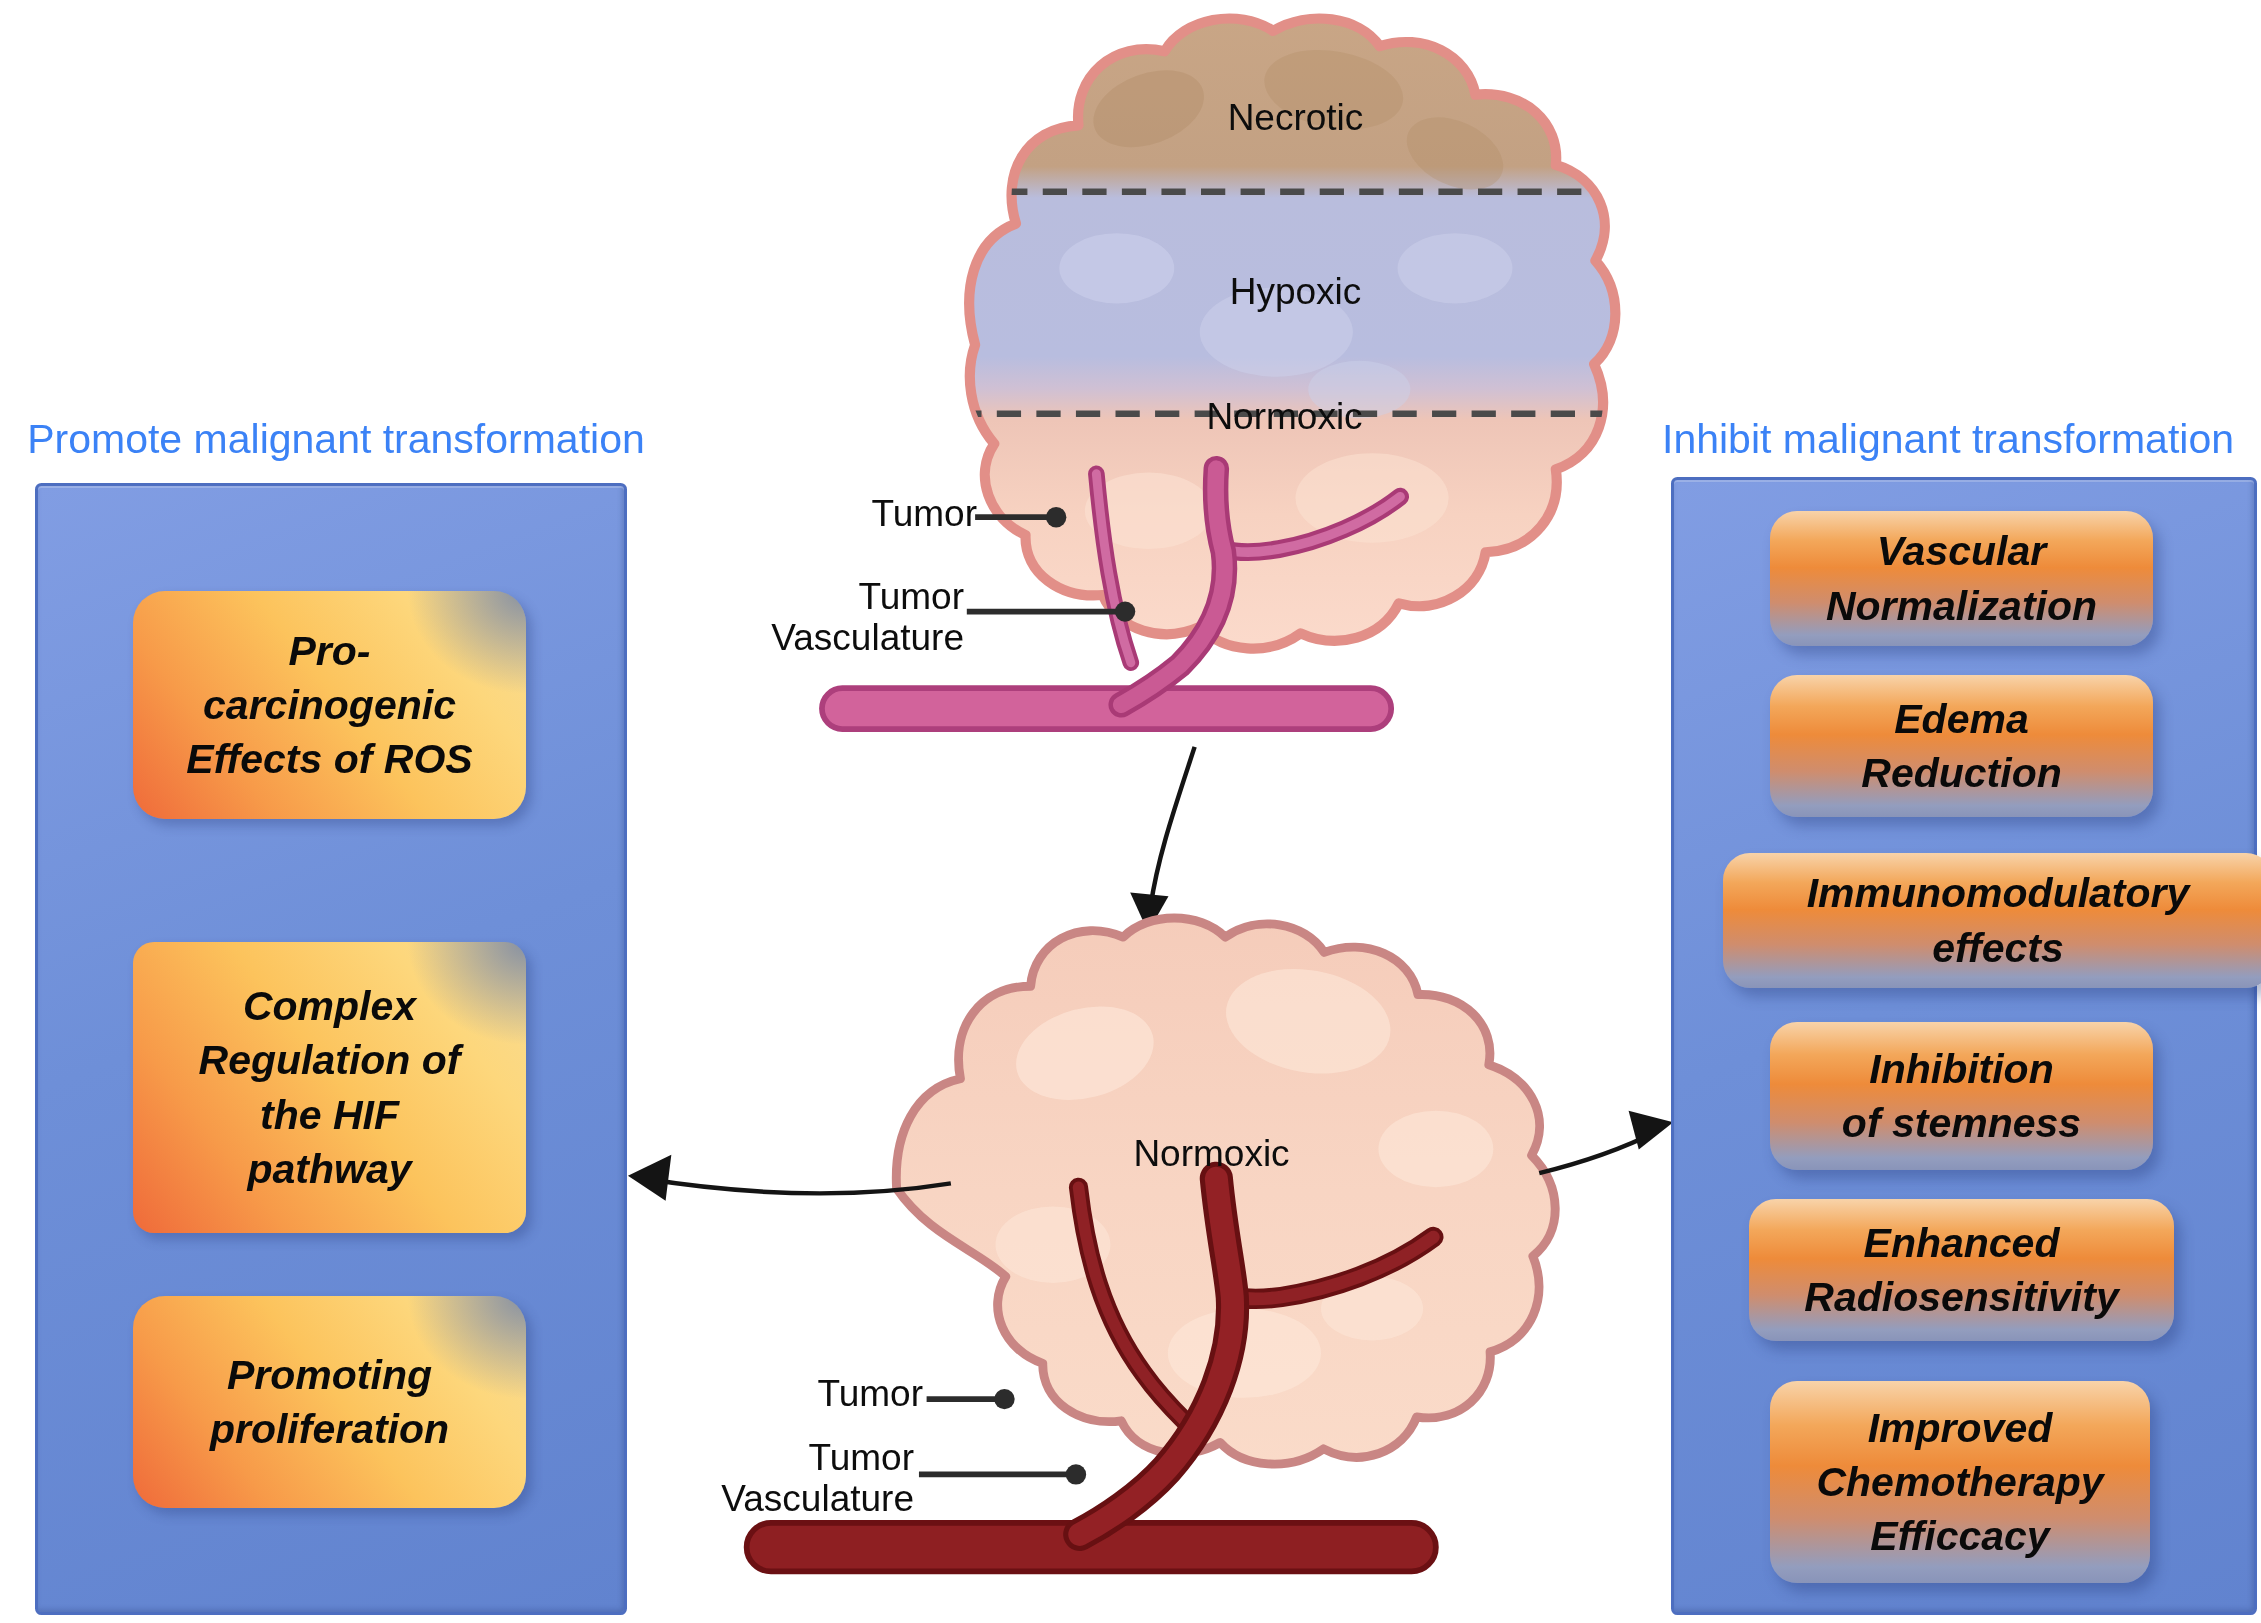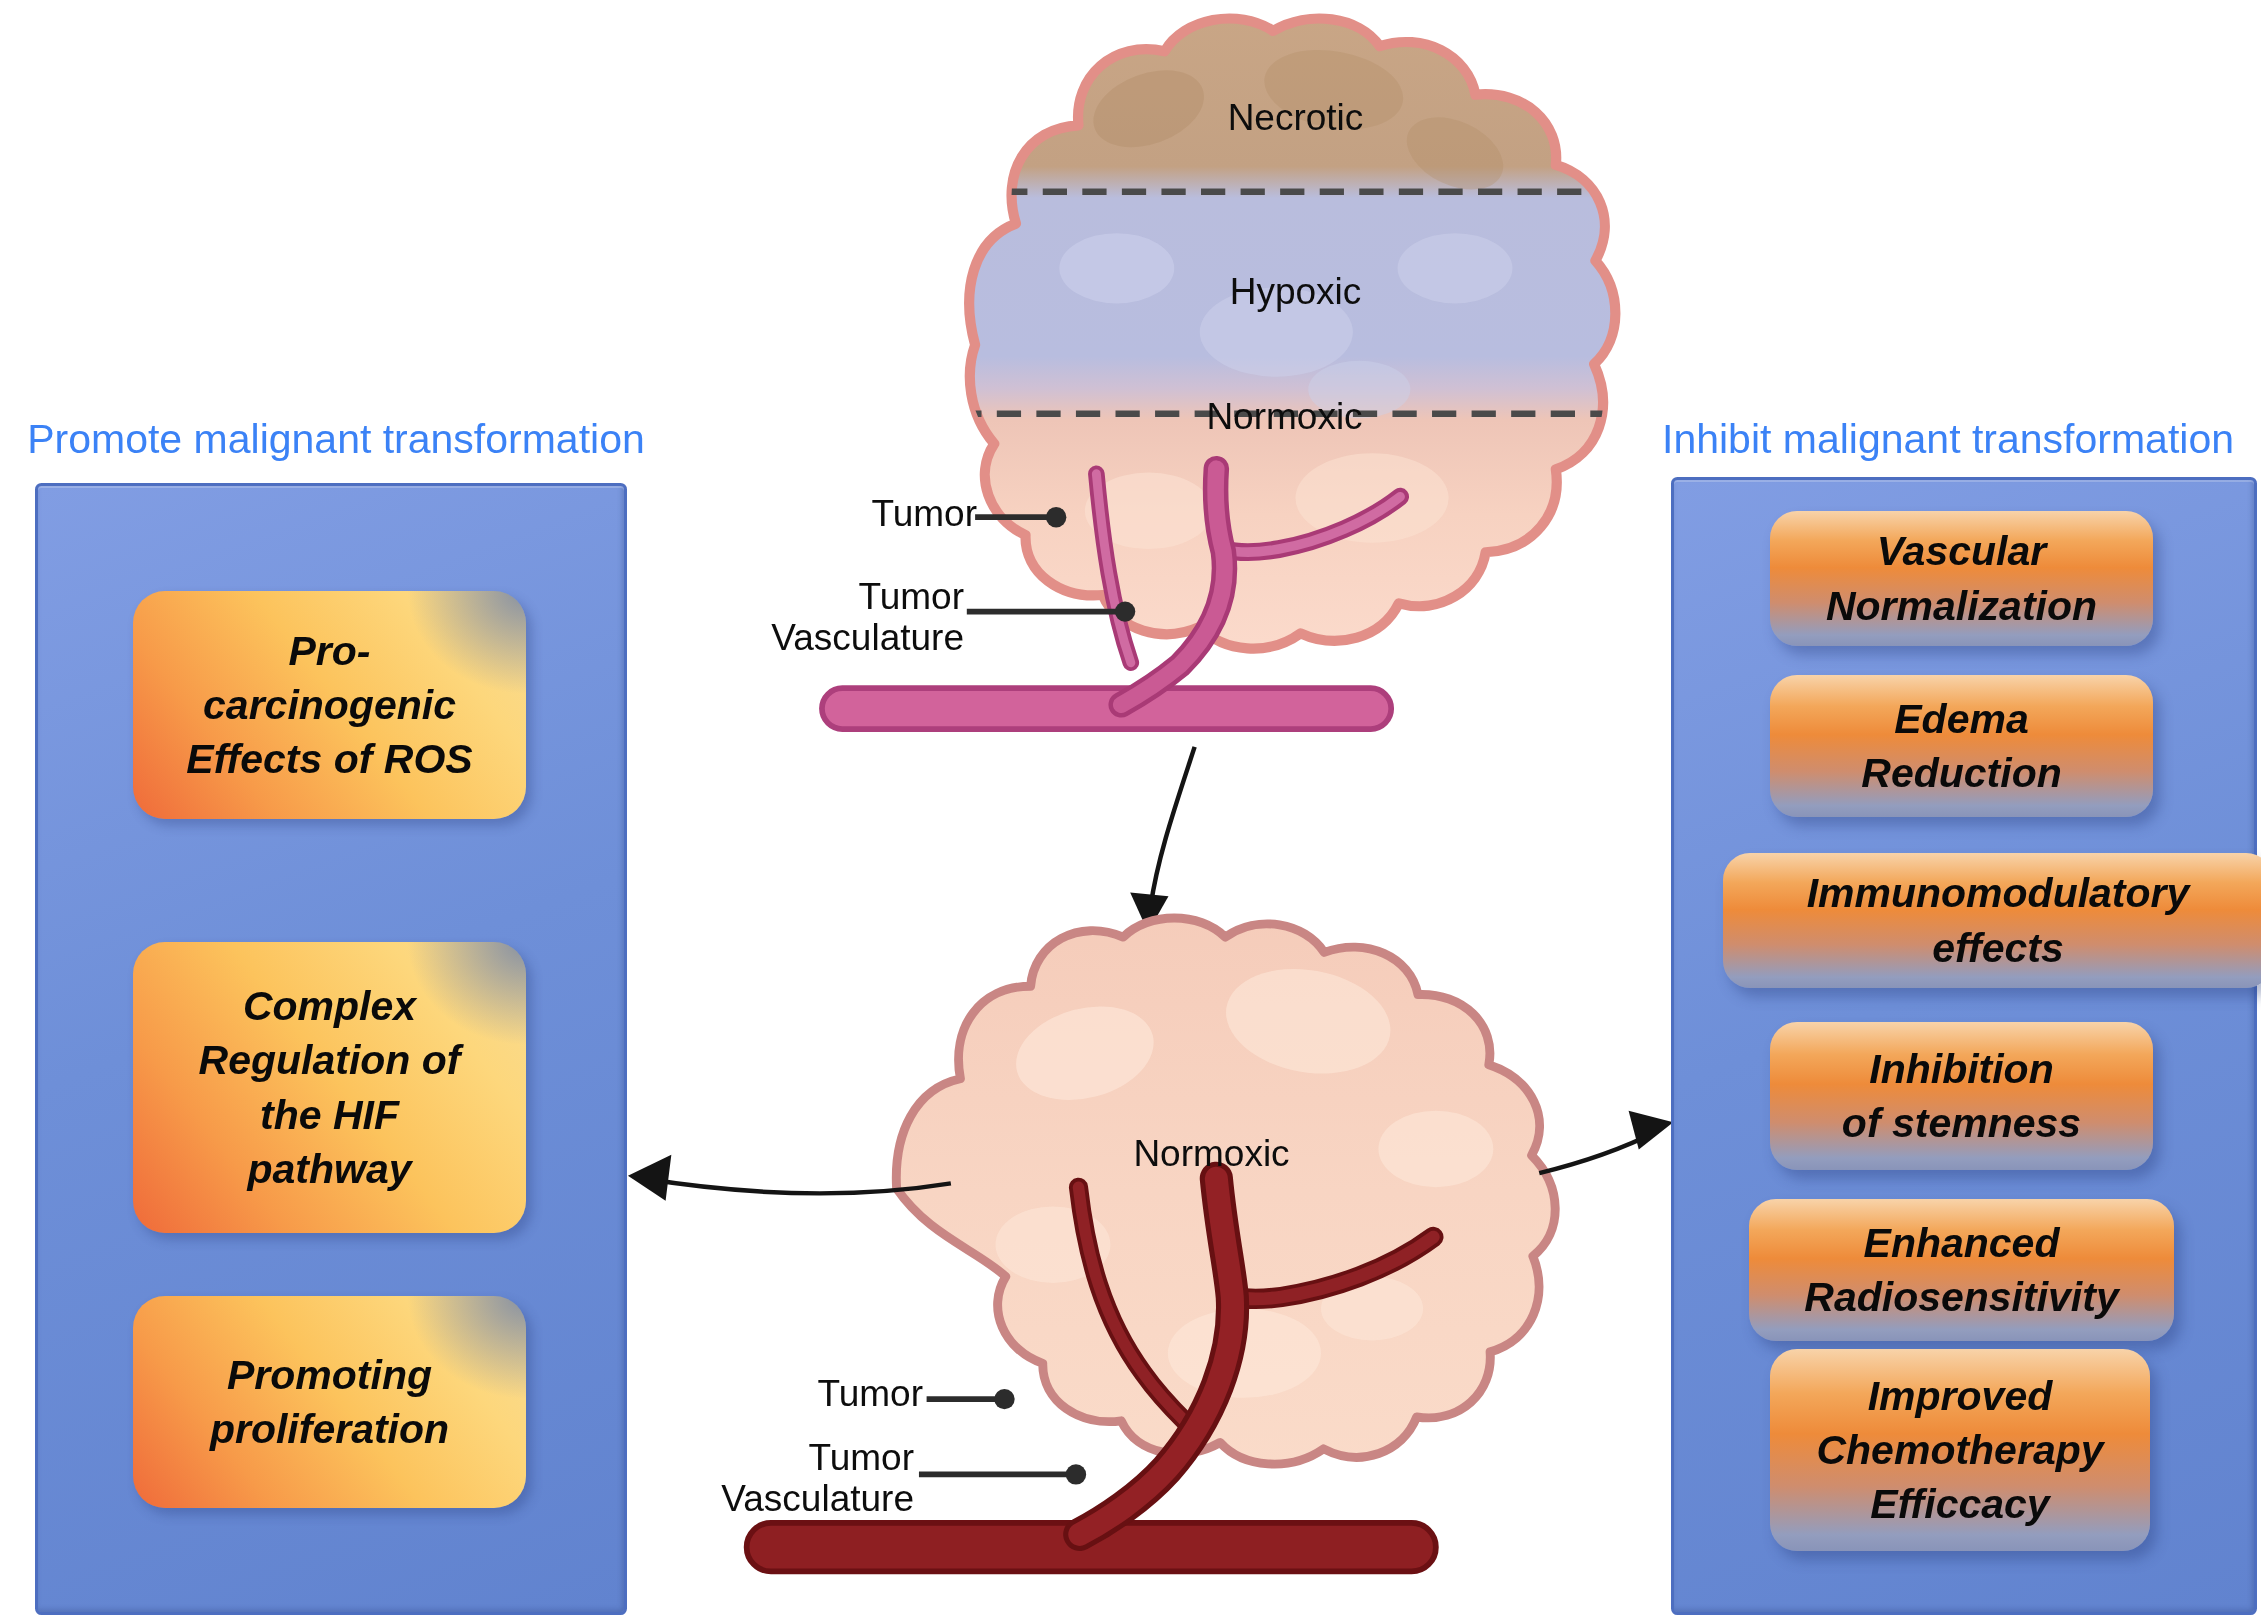--- a/index.html
+++ b/index.html
@@ -161,21 +161,21 @@
   <div class="heading" style="left:1635px;top:416px;width:626px;">Inhibit malignant transformation</div>
 
   <div class="panel" style="left:35px;top:483px;width:586px;height:1126px;"></div>
   <div class="panel" style="left:1671px;top:477px;width:580px;height:1132px;"></div>
 
   <div class="box lbox" style="left:133px;top:591px;width:393px;height:228px;">
     <span class="box-text">Pro-
 carcinogenic
 Effects of ROS</span>
   </div>
-  <div class="box lbox" style="left:133px;top:942px;width:393px;height:291px;">
+  <div class="box lbox" style="left:133px;top:942px;width:393px;height:291px;border-radius:21px;">
     <span class="box-text">Complex
 Regulation of
 the HIF
 pathway</span>
   </div>
   <div class="box lbox" style="left:133px;top:1296px;width:393px;height:212px;">
     <span class="box-text">Promoting
 proliferation</span>
   </div>
 
@@ -192,21 +192,21 @@
 effects</span>
   </div>
   <div class="box rbox" style="left:1770px;top:1022px;width:383px;height:148px;">
     <span class="box-text">Inhibition
 of stemness</span>
   </div>
   <div class="box rbox" style="left:1749px;top:1199px;width:425px;height:142px;">
     <span class="box-text">Enhanced
 Radiosensitivity</span>
   </div>
-  <div class="box rbox" style="left:1770px;top:1349px;width:380px;height:202px;">
+  <div class="box rbox" style="left:1770px;top:1381px;width:380px;height:202px;">
     <span class="box-text">Improved
 Chemotherapy
 Efficcacy</span>
   </div>
 
   <div class="figlabel" style="left:1136px;top:97px;width:319px;">Necrotic</div>
   <div class="figlabel" style="left:1136px;top:271px;width:319px;">Hypoxic</div>
   <div class="figlabel" style="left:1125px;top:396px;width:319px;">Normoxic</div>
   <div class="figlabel right" style="left:728px;top:493px;width:249px;">Tumor</div>
   <div class="figlabel right" style="left:645px;top:576px;width:319px;">Tumor

